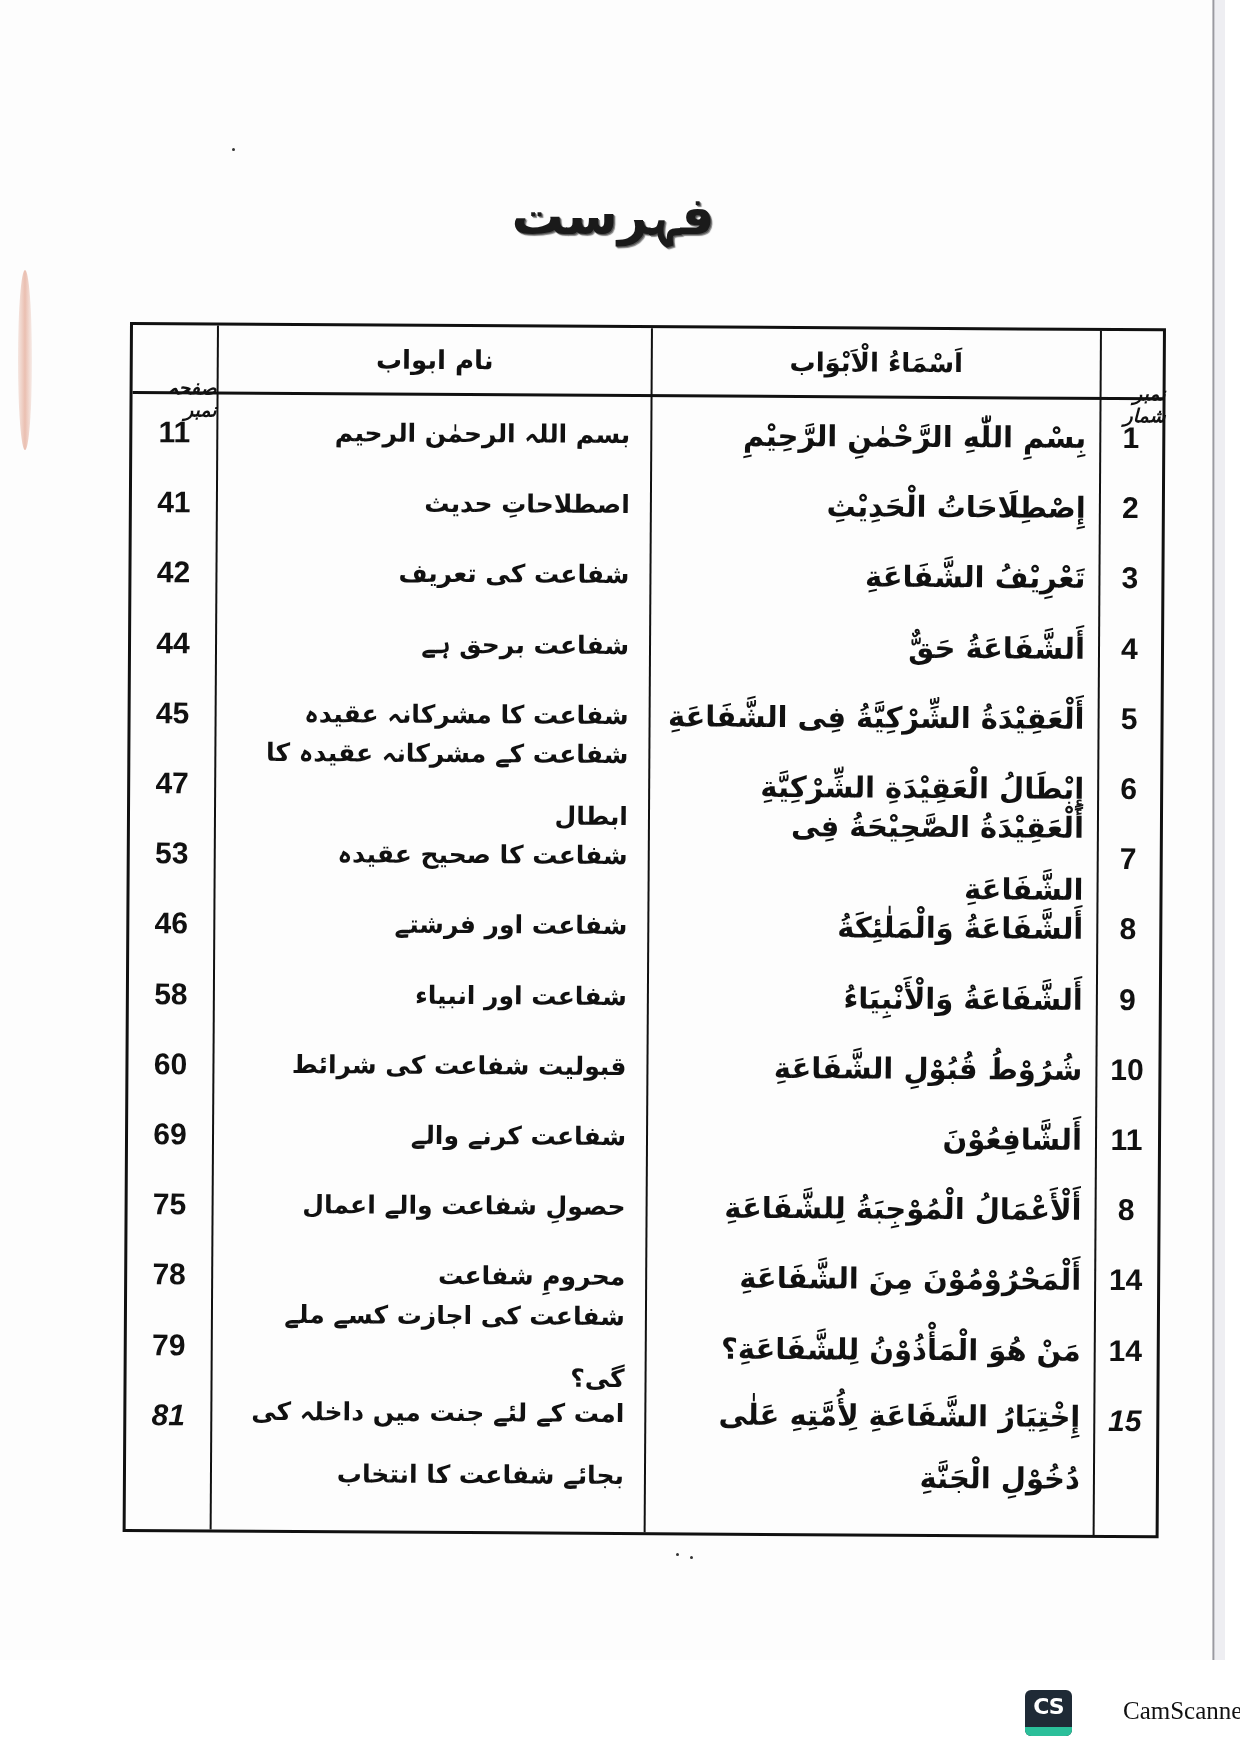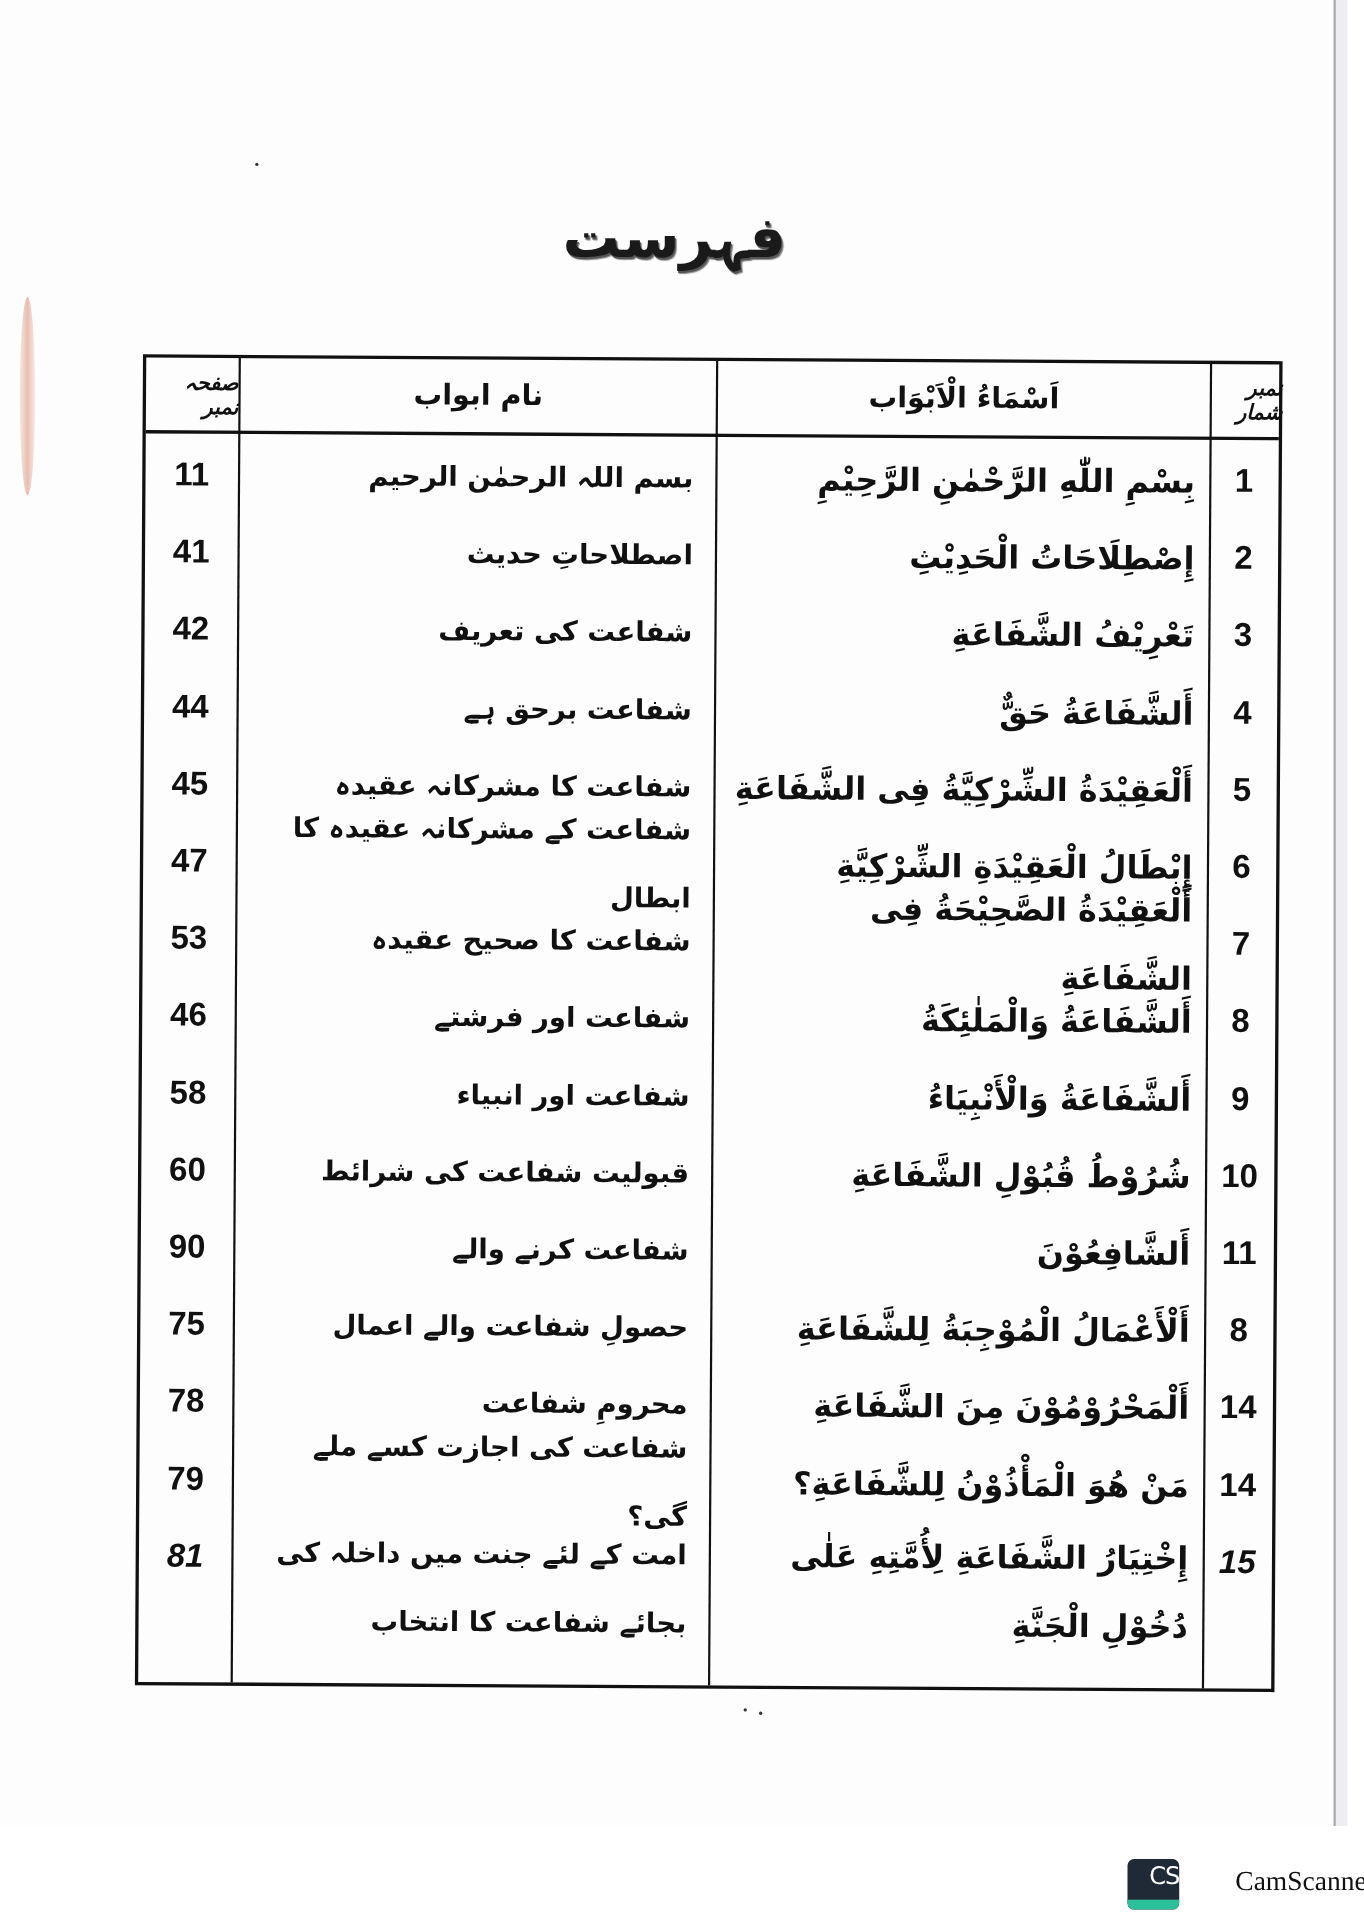--- a/index.html
+++ b/index.html
@@ -41,21 +41,21 @@
   .col-div {
     position:absolute; top:0; bottom:0; width:0; border-left:2.5px solid #111;
   }
   .hdr-line {
     position:absolute; left:0; right:0; top:66px; border-top:3px solid #111;
   }
   .hdr {
     position:absolute; top:0; height:66px; display:flex; align-items:center;
     justify-content:center; direction:rtl; font-size:26px; font-weight:bold;
   }
-  .hdr.small { font-size:19px; font-style:italic; }
+  .hdr.small { font-size:19px; font-style:italic;margin-top:40px; }
   .row {
     position:absolute; left:0; right:0; height:70px; direction:rtl;
   }
   .cell { position:absolute; top:0; height:70px; display:flex; align-items:center; }
   .cell.num {
     right:0; width:63px; justify-content:center;
     font-family:"Liberation Sans", sans-serif; font-weight:bold; font-size:30px;
   }
   .cell.ar {
     right:66px; width:430px; justify-content:flex-start; padding-right:10px;
@@ -74,22 +74,22 @@
   .row.tall, .row.tall .cell { height:140px; }
   .row.tall .cell.num, .row.tall .cell.pg { height:70px;font-style:italic; }
   .row.tall .cell.ar, .row.tall .cell.ur { align-items:flex-start; }
   .dot { position:absolute; width:3px; height:3px; border-radius:50%; background:#333; }
   .cs-logo {
     position:absolute; left:1025px; top:1690px; width:47px; height:46px;
     border-radius:6px; overflow:hidden; background:#1f2a36;
   }
   .cs-logo .teal { position:absolute; left:0; right:0; bottom:0; height:9px; background:#2bbf9a; }
   .cs-logo .cs {
-    position:absolute; left:0; right:0; top:4px; text-align:right;
-    color:#fff; font-family:"DejaVu Sans", sans-serif; font-weight:normal; font-size:22px;
+    position:absolute; left:0; right:0; top:4px; text-align:center;
+    color:#fff; font-family:"DejaVu Sans", sans-serif; font-weight:bold; font-size:22px;
     letter-spacing:-1px;
   }
   .cs-text {
     position:absolute; left:1079px; top:1697px;
     font-family:"Liberation Serif", serif; font-size:25px; color:#111;margin-left:44px;
   }
 </style>
 </head>
 <body>
 
@@ -170,21 +170,21 @@
       <div class="row" style="top: 703.8px;">
         <div class="cell num">10</div>
         <div class="cell ar">شُرُوْطُ قُبُوْلِ الشَّفَاعَةِ</div>
         <div class="cell ur">قبولیت شفاعت کی شرائط</div>
         <div class="cell pg">60</div>
       </div>
       <div class="row" style="top: 774px;">
         <div class="cell num">11</div>
         <div class="cell ar">أَلشَّافِعُوْنَ</div>
         <div class="cell ur">شفاعت کرنے والے</div>
-        <div class="cell pg">90</div>
+        <div class="cell pg">69</div>
       </div>
       <div class="row" style="top: 844.2px;">
         <div class="cell num">8</div>
         <div class="cell ar">أَلْأَعْمَالُ الْمُوْجِبَةُ لِلشَّفَاعَةِ</div>
         <div class="cell ur">حصولِ شفاعت والے اعمال</div>
         <div class="cell pg">75</div>
       </div>
       <div class="row" style="top: 914.4px;">
         <div class="cell num">14</div>
         <div class="cell ar">أَلْمَحْرُوْمُوْنَ مِنَ الشَّفَاعَةِ</div>

